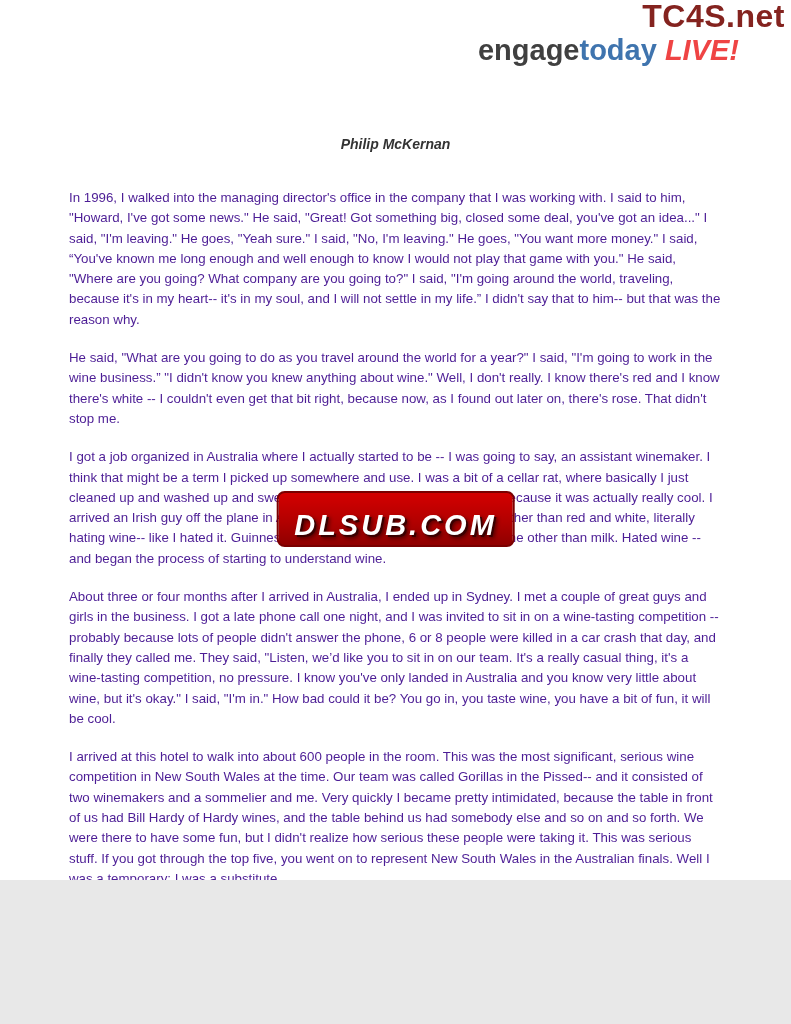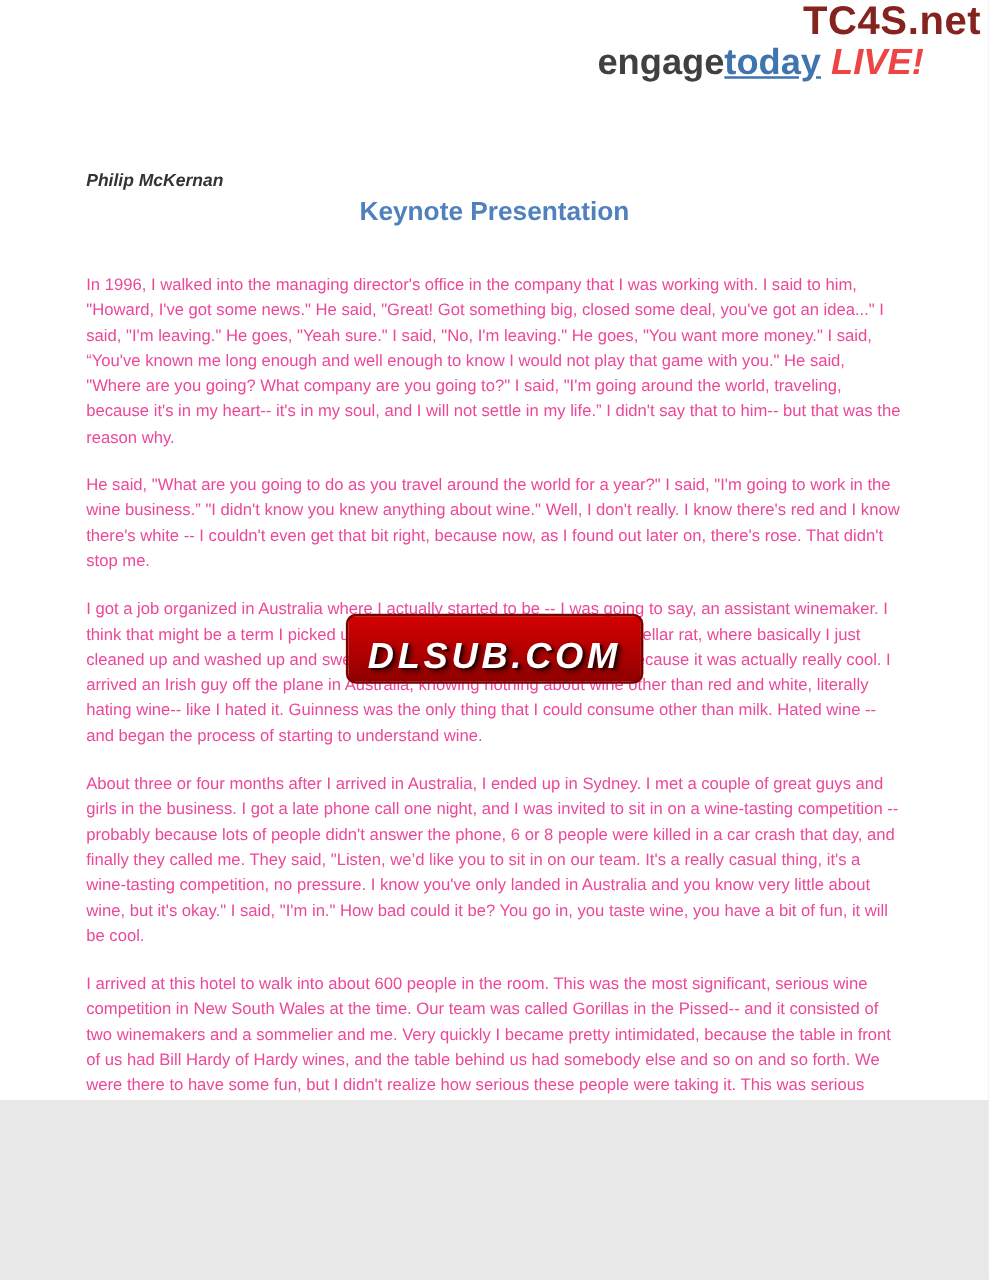--- a/index.html
+++ b/index.html
@@ -28,47 +28,48 @@
   
   .engage-logo {
     position: absolute;
     top: 34px;
     right: 52px;
     font-size: 29px;
     font-weight: bold;
     white-space: nowrap;
   }
   .engage-logo .word-engage { color: #404040; }
-  .engage-logo .word-today  { color: #3f74ae; text-decoration: underline; }
+  .engage-logo .word-today  { color: #3f74ae; }
   .engage-logo .word-live   { color: #ef4444; font-style: italic; }
 
   
   .content { padding: 0 69px; }
   .author {
     margin: 0;
     padding-top: 136px;
+    text-align: center;
     font-size: 14px;
     font-weight: bold;
     font-style: italic;
     color: #333333;
   }
   .doc-title {
     margin: 6px 0 0 0;
     text-align: center;
     font-size: 21px;
     font-weight: bold;
     color: #4f81bd;
   }
 
   
   .para {
     margin: 18px 0 0 0;
     font-size: 13.3px;
     line-height: 20.3px;
-    color: #ec4899;
+    color: #4c1d95;
     text-align: left;
   }
   .para.first { margin-top: 36px; }
 
   
   .stamp {
     position: absolute;
     top: 491px;
     left: 50%;
     transform: translateX(-50%);
@@ -139,21 +140,20 @@
 <div class="page">
 
   <div class="tc4s">TC4S.net</div>
 
   <div class="engage-logo">
     <span class="word-engage">engage</span><span class="word-today">today</span><span class="word-live"> LIVE!</span>
   </div>
 
   <div class="content">
     <p class="author">Philip McKernan</p>
-    <h1 class="doc-title">Keynote Presentation</h1>
 
     <p class="para first">In 1996, I walked into the managing director's office in the company that I was working with. I said to him, "Howard, I've got some news."  He said, "Great! Got something big, closed some deal, you've got an idea..." I said, "I'm leaving." He goes, "Yeah sure." I said, "No, I'm leaving." He goes, "You want more money." I said, “You've known me long enough and well enough to know I would not play that game with you." He said, "Where are you going? What company are you going to?" I said, "I'm going around the world, traveling, because it's in my heart-- it's in my soul, and I will not settle in my life.” I didn't say that to him-- but that was the reason why.</p>
     <p class="para">He said, "What are you going to do as you travel around the world for a year?" I said, "I'm going to work in the wine business.” "I didn't know you knew anything about wine." Well, I don't really. I know there's red and I know there's white -- I couldn't even get that bit right, because now, as I found out later on, there's rose. That didn't stop me.</p>
     <p class="para">I got a job organized in Australia where I actually started to be -- I was going to say, an assistant winemaker.  I think that might be a term I picked up somewhere and use. I was a bit of a cellar rat, where basically I just cleaned up and washed up and swept the floors and did all the cool stuff, because it was actually really cool. I arrived an Irish guy off the plane in Australia, knowing nothing about wine other than red and white, literally hating wine-- like I hated it. Guinness was the only thing that I could consume other than milk. Hated wine -- and began the process of starting to understand wine.</p>
     <p class="para">About three or four months after I arrived in Australia, I ended up in Sydney. I met a couple of great guys and girls in the business. I got a late phone call one night, and I was invited to sit in on a wine-tasting competition -- probably because lots of people didn't answer the phone,  6 or 8 people were killed in a car crash that day, and finally they called me. They said, "Listen, we’d like you to sit in on our team. It's a really casual thing, it's a wine-tasting competition, no pressure. I know you've only landed in Australia and you know very little about wine, but it's okay." I said, "I'm in." How bad could it be? You go in, you taste wine, you have a bit of fun, it will be cool.</p>
     <p class="para">I arrived at this hotel to walk into about 600 people in the room. This was the most significant, serious wine competition in New South Wales at the time. Our team was called Gorillas in the Pissed-- and it consisted of two winemakers and a sommelier and me. Very quickly I became pretty intimidated, because the table in front of us had Bill Hardy of Hardy wines, and the table behind us had somebody else and so on and so forth. We were there to have some fun, but I didn't realize how serious these people were taking it. This was serious stuff. If you got through the top five, you went on to represent New South Wales in the Australian finals. Well I was a temporary; I was a substitute.</p>
   </div>
 
   <div class="stamp">DLSUB.COM</div>
 

